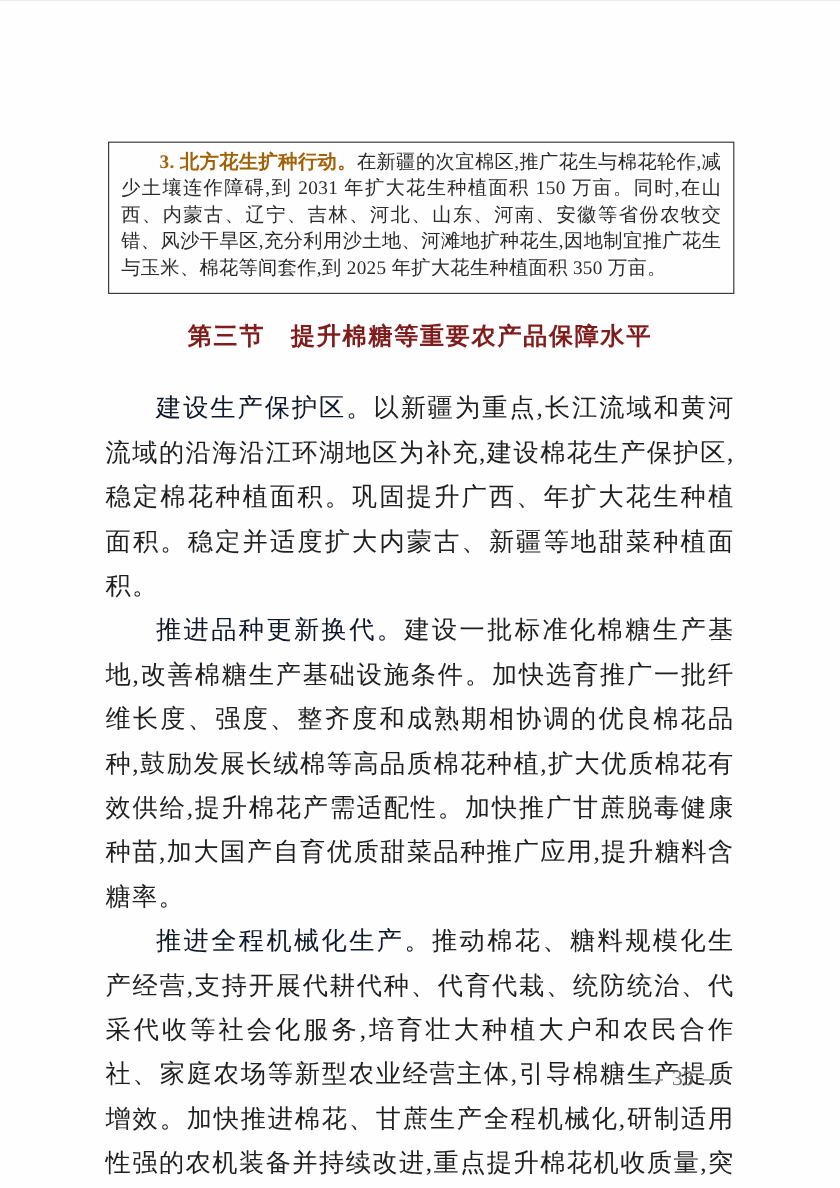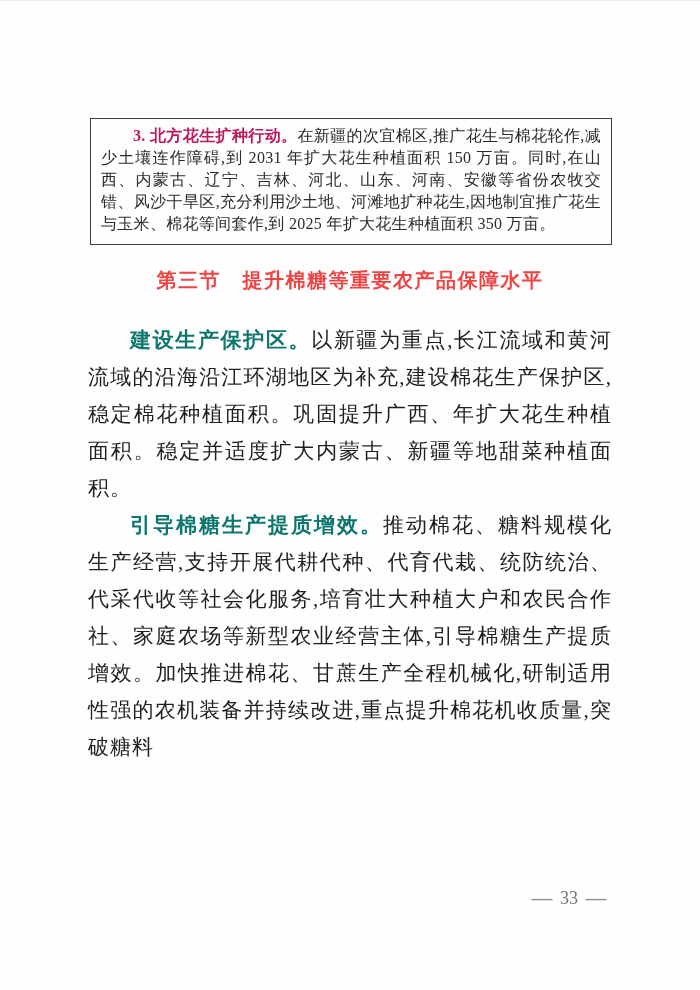--- a/index.html
+++ b/index.html
@@ -28,53 +28,53 @@
   .callout p {
     font-size: 16px;
     line-height: 22px;
     text-align: justify;
     text-indent: 2em;
     color: #2b2b2b;
     letter-spacing: 0.3px;
   }
   .callout .lead {
     font-weight: bold;
-    color: #be185d;
+    color: #a16207;
   }
   
   .heading {
     position: absolute;
     top: 266px;
     left: 0;
     width: 700px;
     text-align: center;
     font-size: 20px;
     font-weight: bold;
     letter-spacing: 1.5px;
-    color: #ef4444;
+    color: #7f1d1d;
     white-space: pre;
   }
   
   .bodycol {
     position: absolute;
     left: 88px;
     top: 321px;
     width: 524px;
   }
   .bodycol p {
     font-size: 21px;
     line-height: 37px;
     text-align: justify;
     text-indent: 2em;
     letter-spacing: 1px;
     color: #1f1f1f;
   }
   .bodycol p .lead {
-    font-weight: bold;
-    color: #0f766e;
+    font-weight: normal;
+    color: #0f172a;
   }
   
   .footer {
     position: absolute;
     top: 887px;
     right: 95px;
     display: flex;
     align-items: center;
     gap: 9px;
     font-size: 18px;
@@ -95,21 +95,22 @@
 <div class="page">
 
   <div class="callout">
     <p><span class="lead">3. 北方花生扩种行动。</span><span>在新疆的次宜棉区,推广花生与棉花轮作,减少土壤连作障碍,到 2031 年扩大花生种植面积 150 万亩。同时,在山西、内蒙古、辽宁、吉林、河北、山东、河南、安徽等省份农牧交错、风沙干旱区,充分利用沙土地、河滩地扩种花生,因地制宜推广花生与玉米、棉花等间套作,到 2025 年扩大花生种植面积 350 万亩。</span></p>
   </div>
 
   <div class="heading">第三节　提升棉糖等重要农产品保障水平</div>
 
   <div class="bodycol">
     <p><span class="lead">建设生产保护区。</span><span>以新疆为重点,长江流域和黄河流域的沿海沿江环湖地区为补充,建设棉花生产保护区,稳定棉花种植面积。巩固提升广西、年扩大花生种植面积。稳定并适度扩大内蒙古、新疆等地甜菜种植面积。</span></p>
-    <p><span class="lead">引导棉糖生产提质增效。</span><span>推动棉花、糖料规模化生产经营,支持开展代耕代种、代育代栽、统防统治、代采代收等社会化服务,培育壮大种植大户和农民合作社、家庭农场等新型农业经营主体,引导棉糖生产提质增效。加快推进棉花、甘蔗生产全程机械化,研制适用性强的农机装备并持续改进,重点提升棉花机收质量,突破糖料</span></p>
+    <p><span class="lead">推进品种更新换代。</span><span>建设一批标准化棉糖生产基地,改善棉糖生产基础设施条件。加快选育推广一批纤维长度、强度、整齐度和成熟期相协调的优良棉花品种,鼓励发展长绒棉等高品质棉花种植,扩大优质棉花有效供给,提升棉花产需适配性。加快推广甘蔗脱毒健康种苗,加大国产自育优质甜菜品种推广应用,提升糖料含糖率。</span></p>
+    <p><span class="lead">推进全程机械化生产。</span><span>推动棉花、糖料规模化生产经营,支持开展代耕代种、代育代栽、统防统治、代采代收等社会化服务,培育壮大种植大户和农民合作社、家庭农场等新型农业经营主体,引导棉糖生产提质增效。加快推进棉花、甘蔗生产全程机械化,研制适用性强的农机装备并持续改进,重点提升棉花机收质量,突破糖料</span></p>
   </div>
 
   <div class="footer">
     <span class="dash">—</span>
     <span class="num">33</span>
     <span class="dash">—</span>
   </div>
 
 </div>
 

